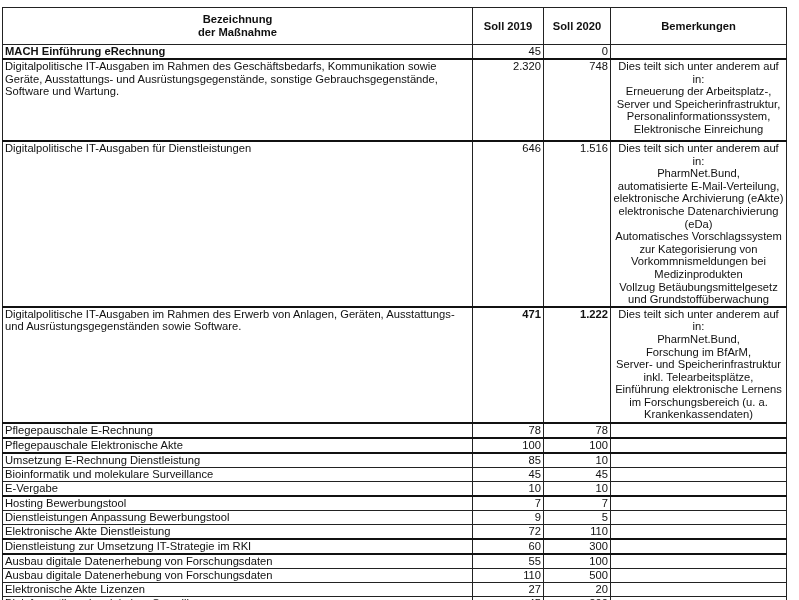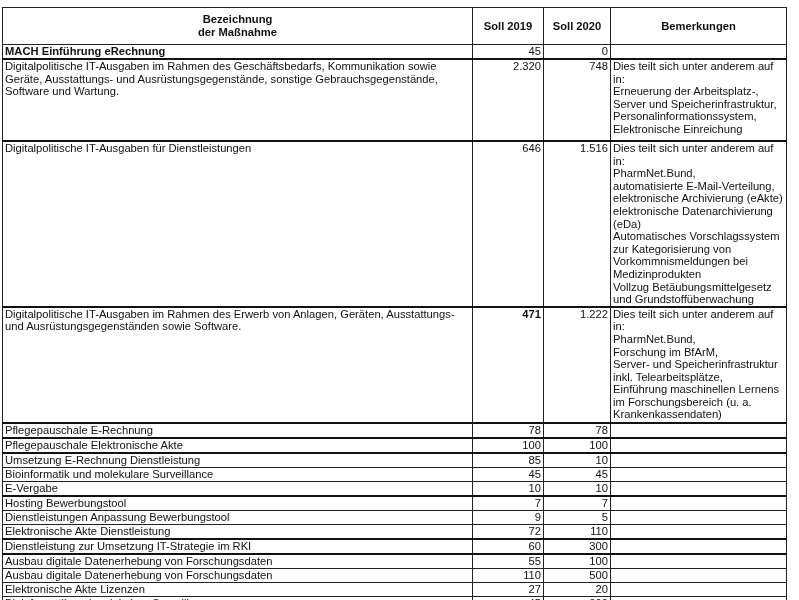--- a/index.html
+++ b/index.html
@@ -12,21 +12,21 @@
   }
   table.budget td, table.budget th {
     border: 1px solid #222; padding: 0 2px; vertical-align: top;
     overflow: hidden; white-space: normal;
   }
   table.budget th { font-weight: bold; vertical-align: middle; text-align: center; }
   th.col-name { height: 36px; }
   th.col-rem { vertical-align: top; padding-top: 4px; }
   th.col-2019, th.col-2020 { vertical-align: bottom; padding-bottom: 1px; }
   td.num { text-align: right; }
-  td.rem { padding-left: 2px; }
+  td.rem { padding-left: 2px; text-align: center; }
   .rem-line { display: block; }
   table.budget tr.thick td { border-top: 2px solid #111; }
   td.c2019 { border-right: 2px solid #111; }
   td.c2020 { border-right: 2px solid #111; }
 </style>
 </head>
 <body>
 
 <table class="budget">
   <colgroup>
@@ -80,28 +80,28 @@
           <span class="rem-line">zur Kategorisierung von</span>
           <span class="rem-line">Vorkommnismeldungen bei</span>
           <span class="rem-line">Medizinprodukten</span>
           <span class="rem-line">Vollzug Betäubungsmittelgesetz</span>
           <span class="rem-line">und Grundstoffüberwachung</span>
         </td>
       </tr>
       <tr class="thick">
         <td class="name" style="height: 114px; margin-left: 32px;">Digitalpolitische IT-Ausgaben im Rahmen des Erwerb von Anlagen, Geräten, Ausstattungs- und Ausrüstungsgegenständen sowie Software.</td>
         <td class="num c2019" style="height: 114px; font-weight: bold;">471</td>
-        <td class="num c2020" style="height: 114px;">1.222</td>
+        <td class="num c2020" style="height: 114px; font-weight: bold;">1.222</td>
         <td class="rem" style="height: 114px;">
           <span class="rem-line">Dies teilt sich unter anderem auf in:</span>
           <span class="rem-line">PharmNet.Bund,</span>
           <span class="rem-line">Forschung im BfArM,</span>
           <span class="rem-line">Server- und Speicherinfrastruktur</span>
           <span class="rem-line">inkl. Telearbeitsplätze,</span>
-          <span class="rem-line">Einführung maschinellen Lernens</span>
+          <span class="rem-line">Einführung elektronische Lernens</span>
           <span class="rem-line">im Forschungsbereich (u. a.</span>
           <span class="rem-line">Krankenkassendaten)</span>
         </td>
       </tr>
       <tr class="thick">
         <td class="name" style="height: 13px;">Pflegepauschale E-Rechnung</td>
         <td class="num c2019" style="height: 13px;">78</td>
         <td class="num c2020" style="height: 13px;">78</td>
         <td class="rem" style="height: 13px;"></td>
       </tr>

